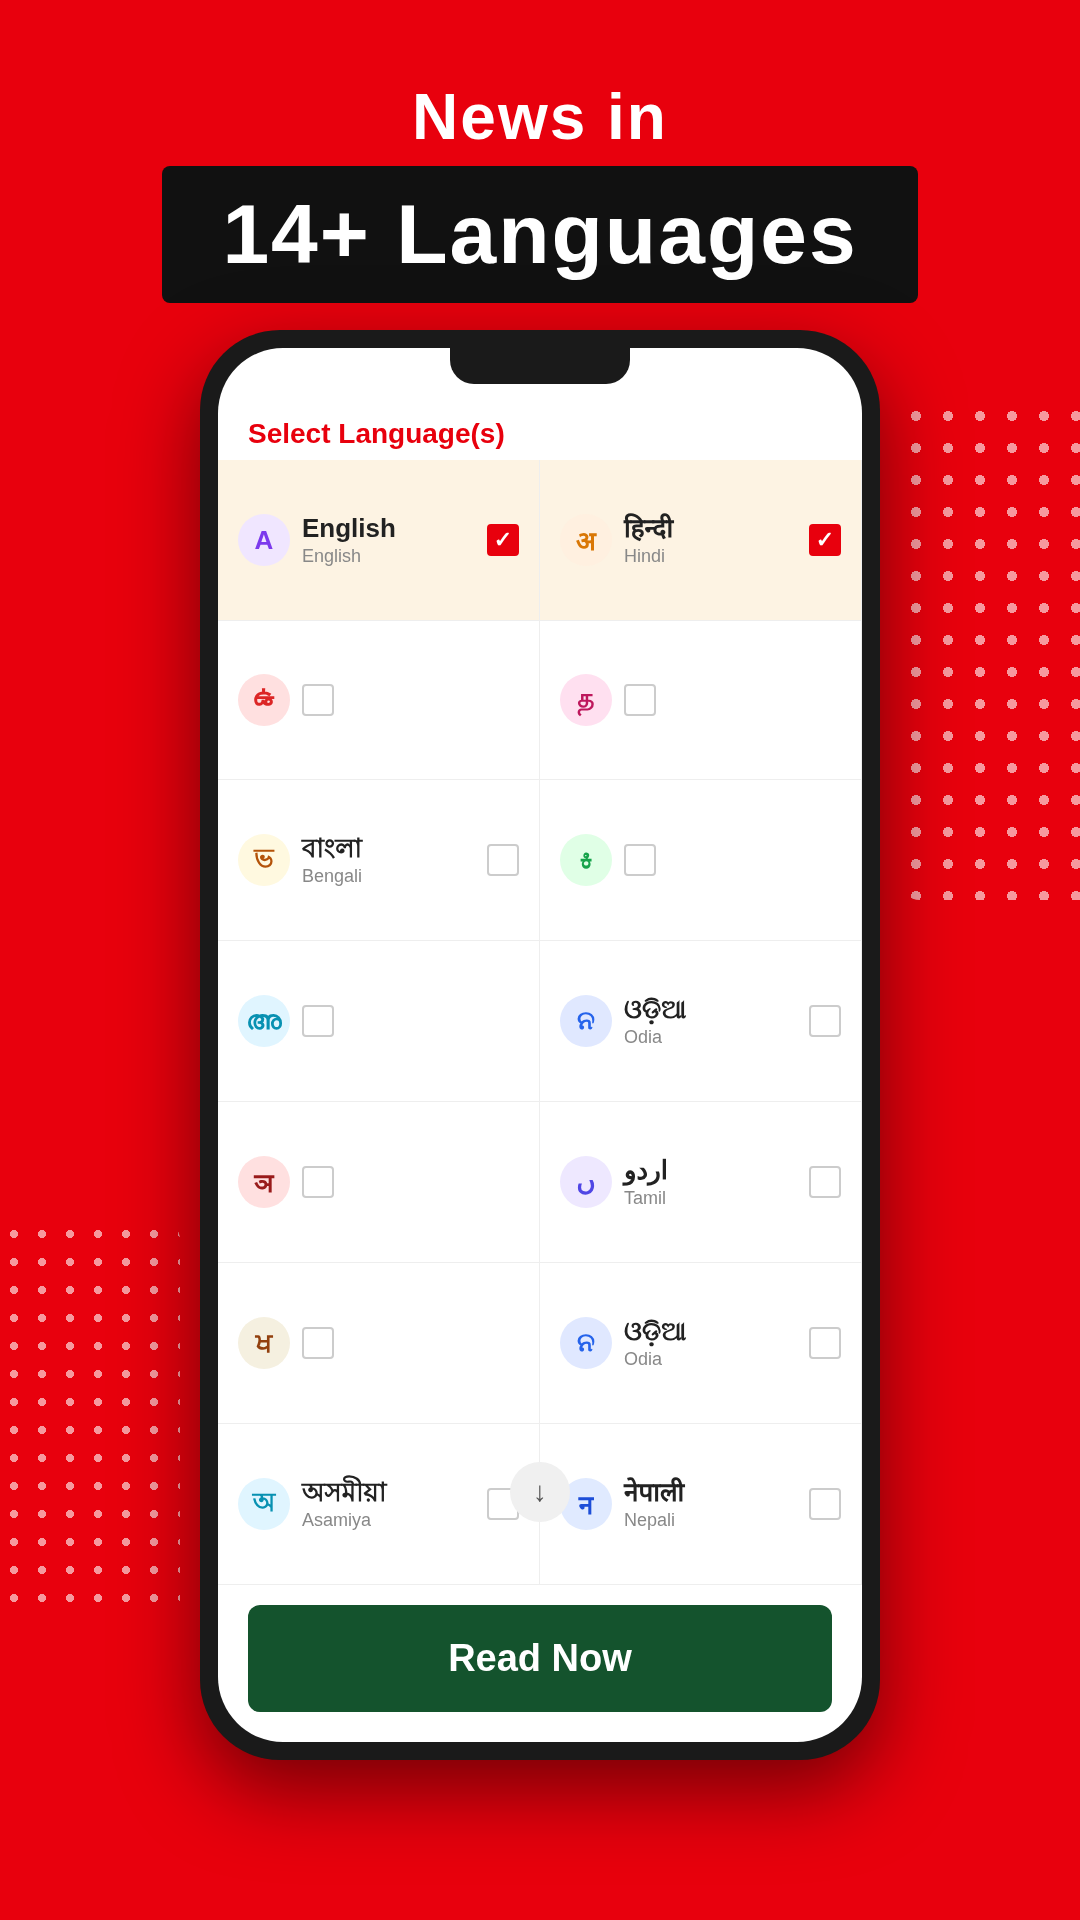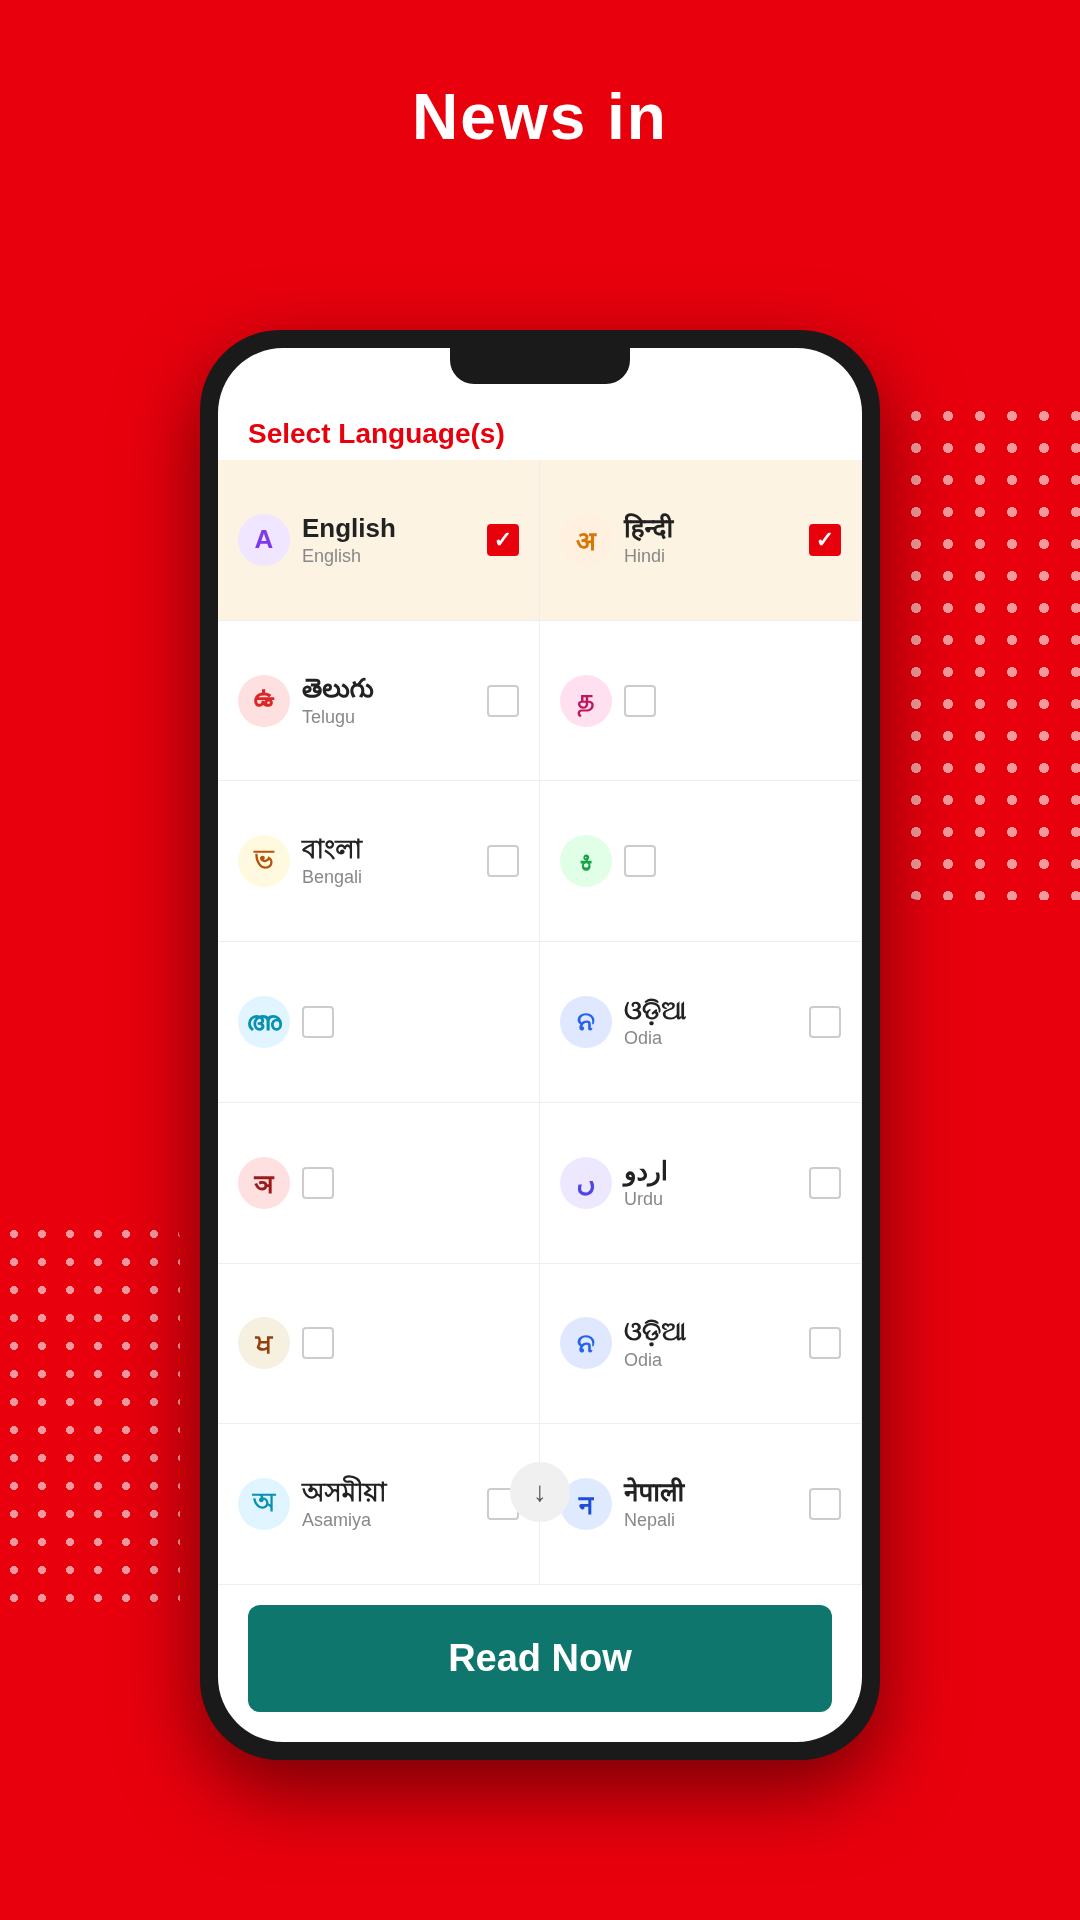--- a/index.html
+++ b/index.html
@@ -200,21 +200,21 @@
     .lang-checkbox.checked::after {
       content: '✓';
       color: white;
       font-size: 22px;
       font-weight: bold;
     }
 
     
     .read-now-btn {
       margin: 20px 30px 30px;
-      background: #0f766e;
+      background: #14532d;
       color: white;
       border: none;
       border-radius: 12px;
       padding: 32px;
       font-size: 38px;
       font-weight: 700;
       width: calc(100% - 60px);
       cursor: pointer;
       text-align: center;
     }
@@ -252,20 +252,23 @@
     .icon-cobalt { background: #e0eaff; color: #1d4ed8; }
   </style>
 </head>
 <body>
 
 <div class="dots-left"></div>
 <div class="dots-right"></div>
 
 <div class="header">
   <div class="header-subtitle">News in</div>
+  <div class="header-banner">
+    <div class="header-title">14+ Languages</div>
+  </div>
 </div>
 
 <div class="phone-wrapper">
   <div class="phone-outer">
     <div class="phone-inner">
       <div class="phone-notch"></div>
 
       <div class="screen-content">
 
         <div class="select-label">Select Language(s)</div>
@@ -283,24 +286,20 @@
             <div class="lang-item selected">
               <div class="lang-icon icon-orange">अ</div>
               <div class="lang-info">
                 <div class="lang-name-native">हिन्दी</div>
                 <div class="lang-name-english">Hindi</div>
               </div>
               <div class="lang-checkbox checked"></div>
             </div>
             <div class="lang-item">
               <div class="lang-icon icon-red">ఉ</div>
-              <div class="lang-info">
-                <div class="lang-name-native">తెలుగు</div>
-                <div class="lang-name-english">Telugu</div>
-              </div>
               <div class="lang-checkbox"></div>
             </div>
             <div class="lang-item">
               <div class="lang-icon icon-magenta">த</div>
               <div class="lang-checkbox"></div>
             </div>
             <div class="lang-item">
               <div class="lang-icon icon-yellow">ভ</div>
               <div class="lang-info">
                 <div class="lang-name-native">বাংলা</div>
@@ -325,21 +324,21 @@
               <div class="lang-checkbox"></div>
             </div>
             <div class="lang-item">
               <div class="lang-icon icon-darkred">ञ</div>
               <div class="lang-checkbox"></div>
             </div>
             <div class="lang-item">
               <div class="lang-icon icon-indigo">ں</div>
               <div class="lang-info">
                 <div class="lang-name-native">اردو</div>
-                <div class="lang-name-english">Urdu</div>
+                <div class="lang-name-english">Tamil</div>
               </div>
               <div class="lang-checkbox"></div>
             </div>
             <div class="lang-item">
               <div class="lang-icon icon-khaki">ਖ</div>
               <div class="lang-checkbox"></div>
             </div>
             <div class="lang-item">
               <div class="lang-icon icon-blue">ନ</div>
               <div class="lang-info">

